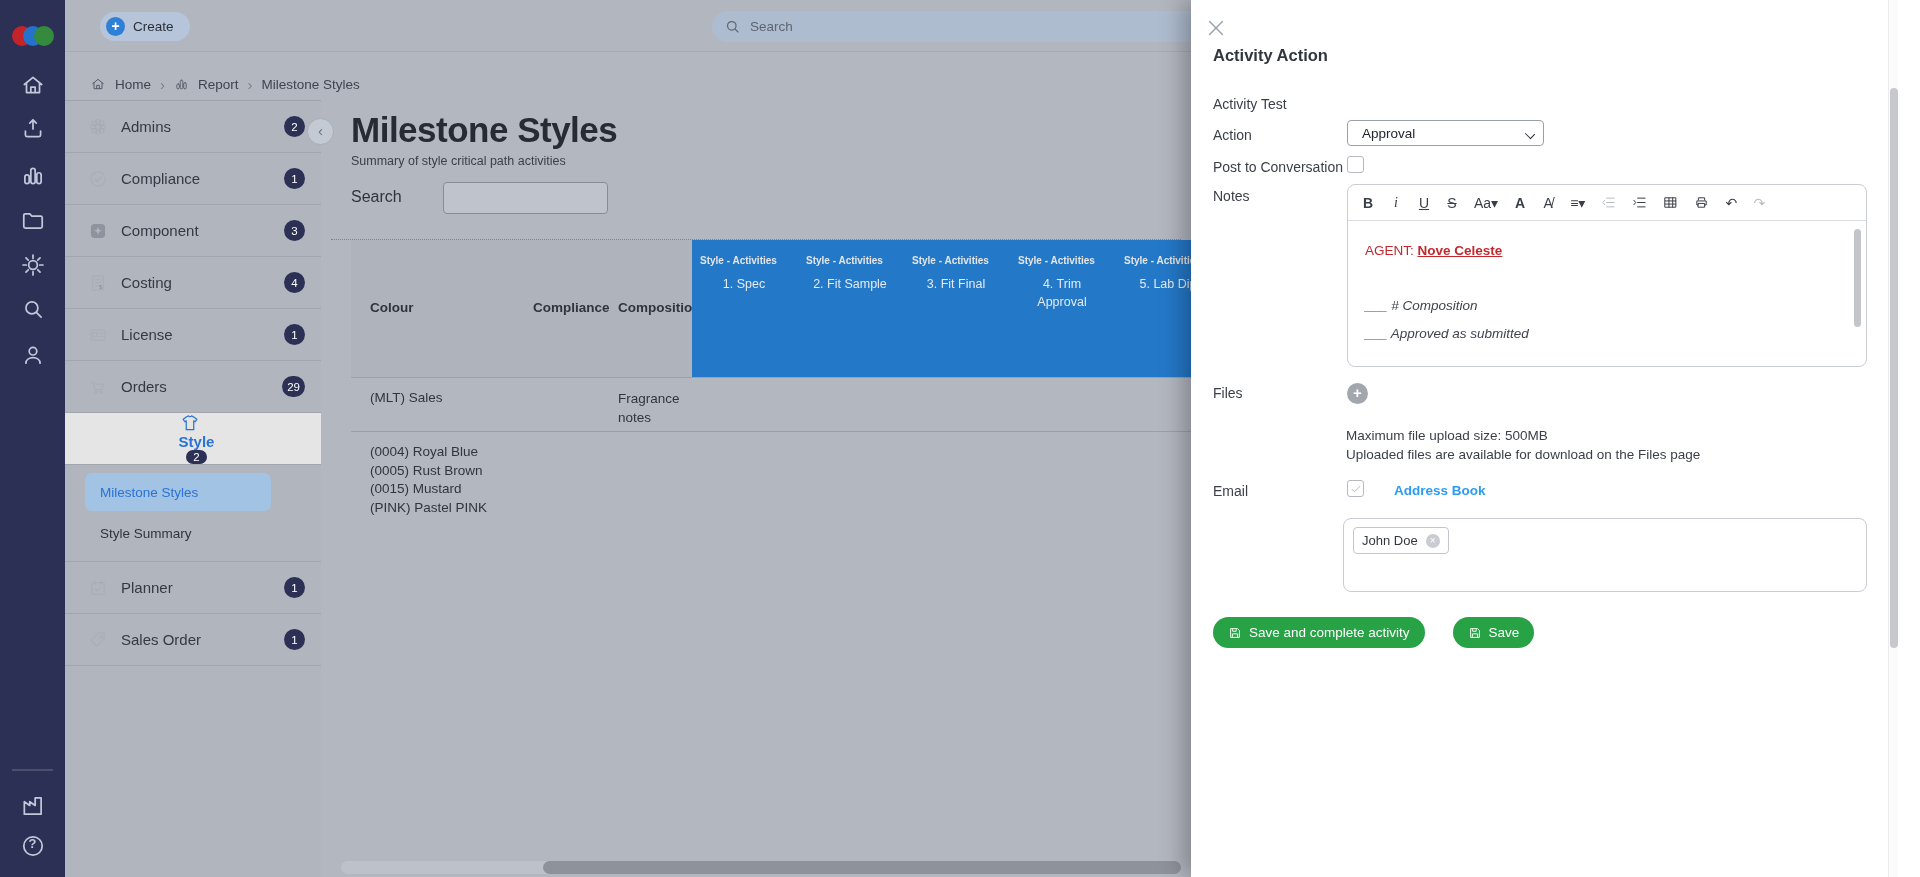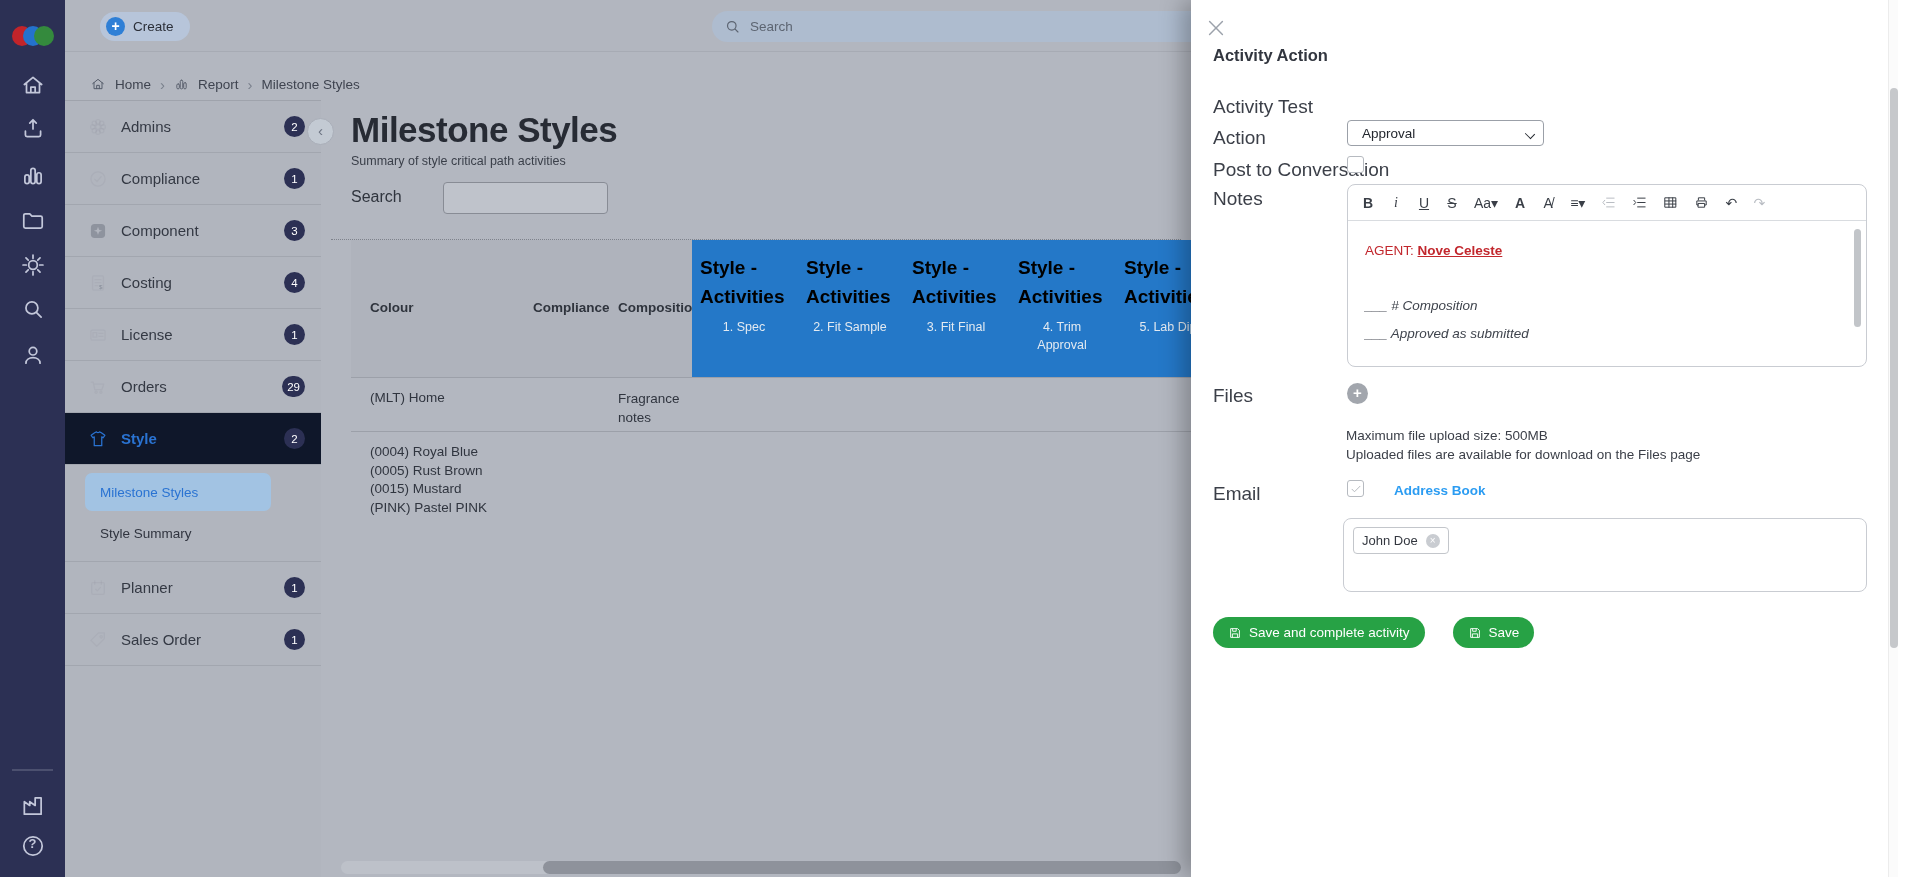--- a/index.html
+++ b/index.html
@@ -32,57 +32,57 @@
   .crumb-sep { color:#7a808c; font-size:15px; }
 
   
   #sidenav { position:absolute; left:65px; top:100px; width:256px; height:777px; background:#b1b5be; border-top:1px solid #9fa3ac; z-index:2; }
   .nav-item { position:relative; height:52px; border-bottom:1px solid #a2a6af; display:flex; align-items:center; padding:0 16px 0 23px; cursor:pointer; }
   .nav-item .nav-ic { width:20px; height:20px; margin-right:13px; }
   .nav-item .nav-ic svg { stroke:#81879321; }
   .nav-ic svg { stroke:#878d99; fill:none; stroke-width:1.5; stroke-linecap:round; stroke-linejoin:round; }
   .nav-label { font-size:15px; color:#343944; flex:1; }
   .badge { min-width:21px; height:21px; border-radius:11px; background:#2c3054; color:#fff; font-size:11.5px; display:flex; align-items:center; justify-content:center; padding:0 5px; }
-  .nav-item.active { background:#0f172a; }
+  .nav-item.active { background:#e5e5e5;flex-direction:column; }
   .nav-item.active .nav-label { color:#2a73d2; font-weight:bold; }
   .nav-sub { padding:6px 0 10px 0; border-bottom:1px solid #a2a6af; }
   .sub-pill { margin:2px 0 0 20px; width:186px; height:38px; border-radius:7px; background:#a2c3e3; display:flex; align-items:center; padding-left:15px; font-size:13.5px; color:#2a73d2; cursor:pointer; }
   .sub-plain { margin:4px 0 0 20px; height:36px; display:flex; align-items:center; padding-left:15px; font-size:13.5px; color:#30343f; cursor:pointer; }
   #collapse-btn { position:absolute; left:307px; top:118px; width:27px; height:27px; border-radius:50%; background:#c3cad3; border:1px solid #a9aeb8; color:#6a7280; font-size:15px; line-height:24px; text-align:center; cursor:pointer; z-index:3; }
 
   
   #main { position:absolute; left:321px; top:100px; width:870px; height:777px; background:#b3b7c0; overflow:hidden; }
   .page-title { position:absolute; left:30px; top:10px; font-size:35px; font-weight:bold; color:#272b34; letter-spacing:-0.5px; }
   .page-subtitle { position:absolute; left:30px; top:54px; font-size:12.5px; color:#3a3f49; }
   .main-search-label { position:absolute; left:30px; top:88px; font-size:16px; color:#2f343d; }
   .main-search-input { position:absolute; left:122px; top:82px; width:165px; height:32px; background:#bfc3cb; border:1px solid #888c95; border-radius:4px; font-size:14px; padding:0 8px; color:#2f343d; font-family:inherit; outline:none; }
   .dotted { position:absolute; left:10px; top:139px; width:850px; border-top:1px dotted #7e828b; }
 
   .report-table { position:absolute; left:30px; top:140px; width:840px; }
   .thead { position:relative; height:137px; background:#afb3bc; }
   .th-static { position:absolute; top:60px; font-size:13.5px; font-weight:bold; color:#2f343d; }
   .blue-band { position:absolute; left:341px; top:0; width:499px; height:137px; background:#2478c8; display:flex; overflow:hidden; }
   .blue-col { width:106px; flex:0 0 106px; padding:13px 10px 0 8px; }
-  .blue-col .bt { font-size:19px; font-weight:bold; color:#000000; line-height:1.55; }
+  .blue-col .bt { font-size:10px; font-weight:bold; color:#e5e5e5; line-height:1.55; }
   .blue-col .bs { margin-top:6px; font-size:12.5px; color:#e3eaf1; line-height:1.45;text-align:center; }
   .trow { position:relative; border-top:1px solid #9ca0a9; font-size:13.5px; color:#30353f; }
   .trow-1 { height:54px; }
   .trow-2 { height:110px; border-top:1px solid #9ca0a9; }
   .cell-colour { position:absolute; left:19px; top:11px; line-height:18.5px; }
   .cell-comp { position:absolute; left:267px; top:11px; width:92px; line-height:19px; }
 
   .h-scroll-track { position:absolute; left:20px; bottom:3px; width:840px; height:13px; border-radius:7px; background:#bdc1c9; }
   .h-scroll-thumb { position:absolute; left:202px; top:0; width:638px; height:13px; border-radius:7px; background:#8e929b; cursor:grab; }
 
   
   #drawer { position:absolute; left:1191px; top:0; width:729px; height:877px; background:#fff; box-shadow:-8px 0 22px rgba(0,0,0,.28); z-index:10; }
   .drawer-close { position:absolute; left:14px; top:17px; width:22px; height:22px; cursor:pointer; }
   .drawer-close svg { stroke:#9ca2ab; stroke-width:1.6; stroke-linecap:round; }
   .drawer-title { position:absolute; left:22px; top:46px; font-size:16.5px; color:#32363f; }
-  .f-label { position:absolute; left:22px; font-size:19px; color:#3b3f48; }
+  .f-label { position:absolute; left:22px; font-size:14px; color:#3b3f48; }
   .action-select { position:absolute; left:156px; top:120px; width:197px; height:26px; border:1px solid #9ba0a8; border-radius:4px; background:#fff; font-size:13.5px; color:#23272e; display:flex; align-items:center; padding-left:14px; cursor:pointer; }
   .select-caret { position:absolute; right:9px; top:9px; width:8px; height:8px; border-right:1.8px solid #23272e; border-bottom:1.8px solid #23272e; transform:rotate(45deg) scale(1,.82); }
   .checkbox { position:absolute; width:17px; height:17px; border:1px solid #b6bac0; border-radius:3px; background:#fff; cursor:pointer; }
   .checkbox svg { stroke:#b7bbc0; fill:none; stroke-width:2; stroke-linecap:round; stroke-linejoin:round; margin:2px; }
 
   .notes-editor { position:absolute; left:156px; top:184px; width:520px; height:183px; border:1px solid #c9ccd2; border-radius:8px; background:#fff; }
   .notes-toolbar { height:36px; border-bottom:1px solid #d9dce0; display:flex; align-items:center; padding:0 14px; gap:16px; }
   .tb { font-size:14px; color:#3a3f47; cursor:pointer; min-width:12px; text-align:center; }
   .tb svg { stroke:#3a3f47; fill:none; stroke-width:1.6; stroke-linecap:round; stroke-linejoin:round; }
   .tb.dim, .tb.dim svg { color:#b9bdc3; stroke:#b9bdc3; }
@@ -346,21 +346,21 @@
             <div class="bs">4. Trim Approval</div>
           </div>
           <div class="blue-col">
             <div class="bt">Style - Activities</div>
             <div class="bs">5. Lab Dip</div>
           </div>
         </div>
       </div>
       <div class="trow trow-1">
         <div class="cell-colour">
-          <div>(MLT) Home</div>
+          <div>(MLT) Sales</div>
         </div>
         <div class="cell-comp">Fragrance notes</div>
       </div>
       <div class="trow trow-2">
         <div class="cell-colour">
           <div>(0004) Royal Blue</div>
           <div>(0005) Rust Brown</div>
           <div>(0015) Mustard</div>
           <div>(PINK) Pastel PINK</div>
         </div>

